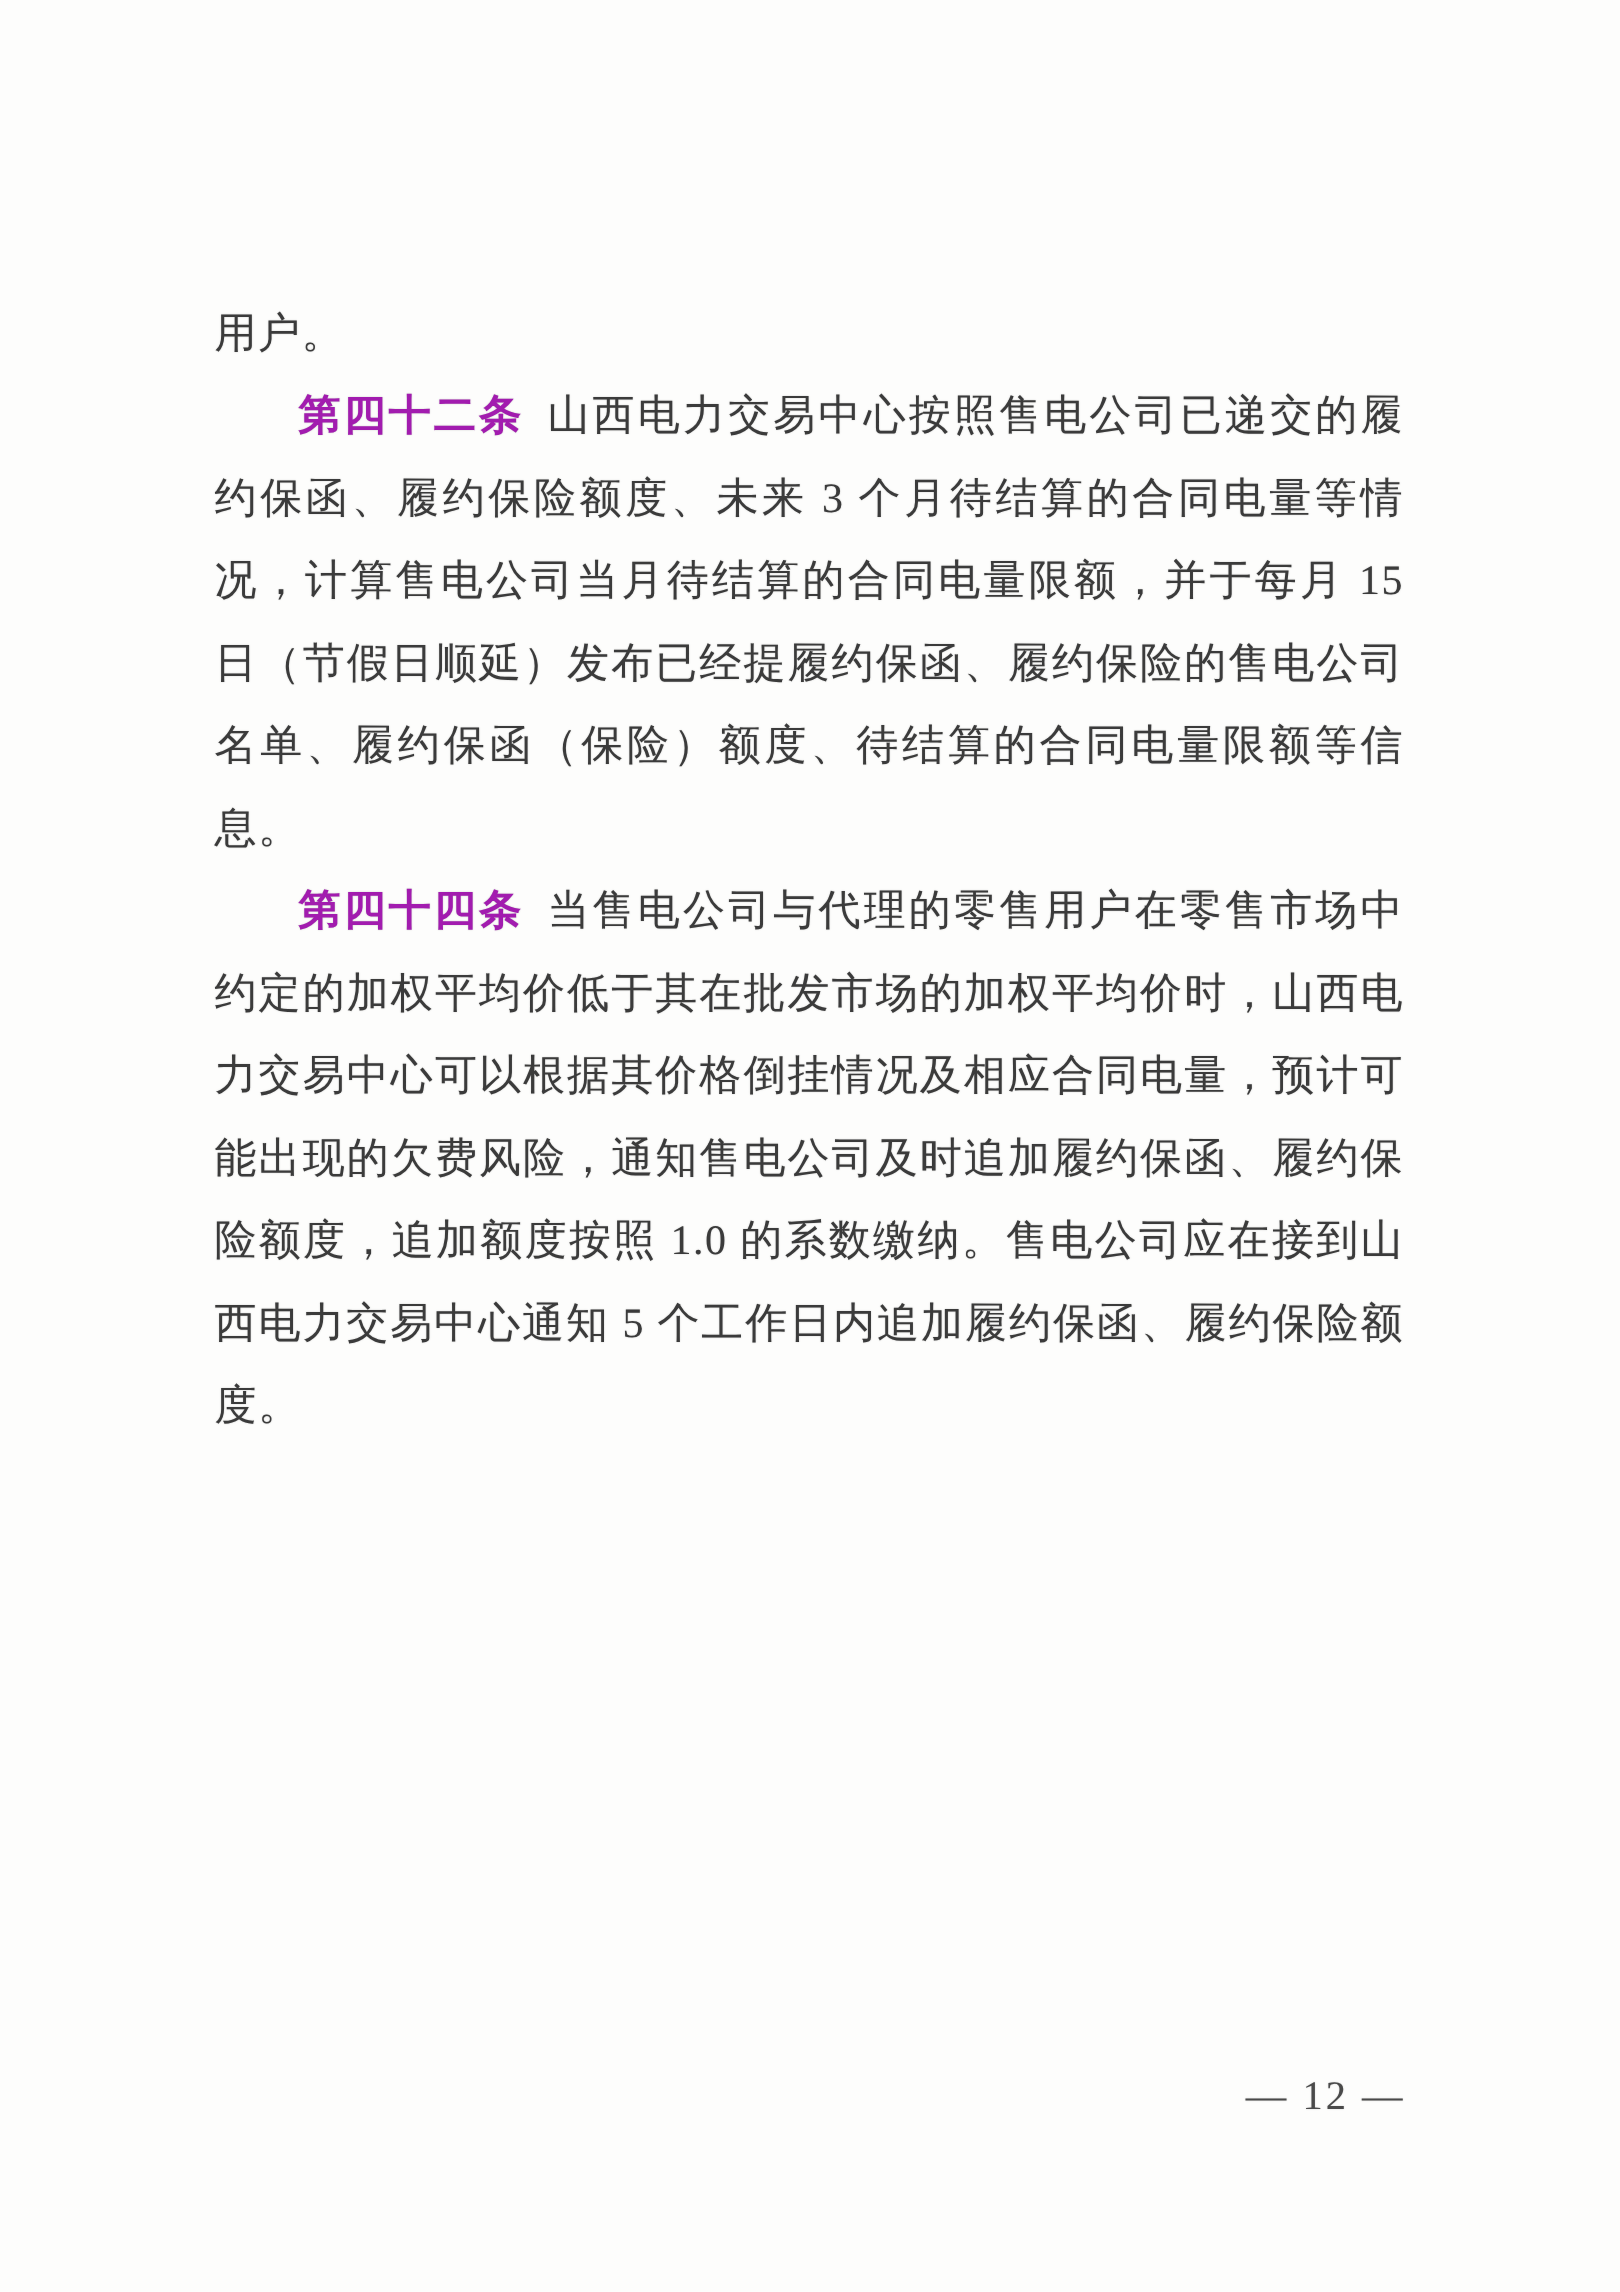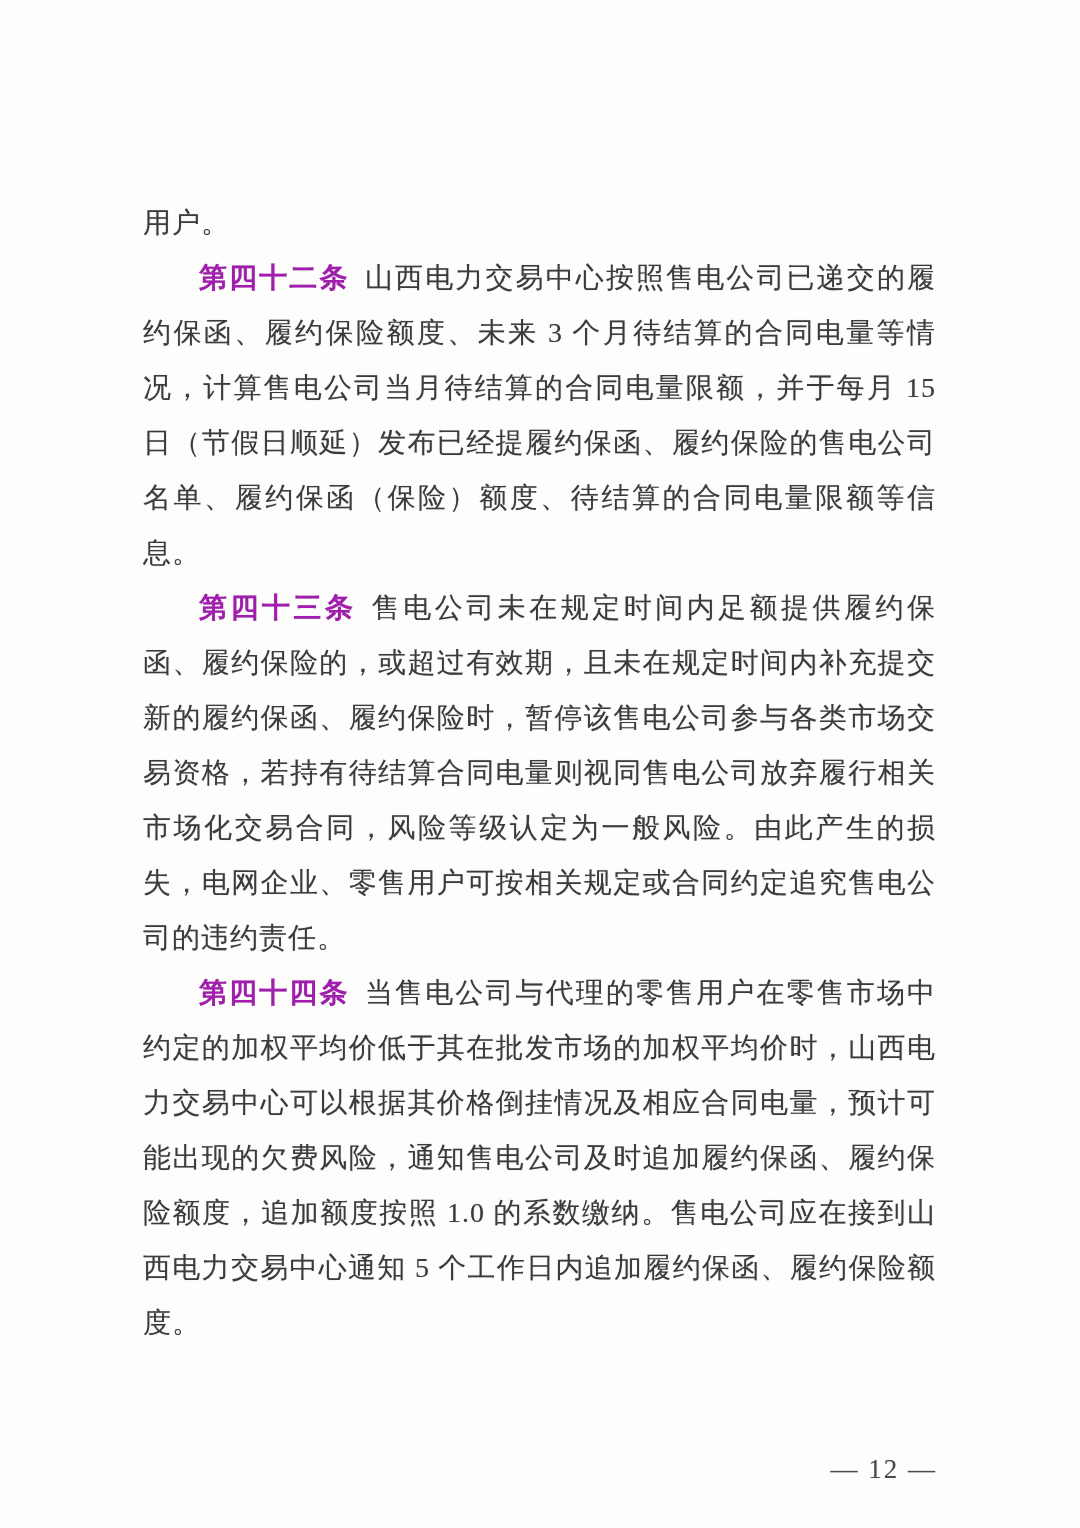--- a/index.html
+++ b/index.html
@@ -35,40 +35,39 @@
   .para.indent {
     text-indent: 2em;
   }
   .art {
     font-weight: bold;
     color: #a21caf;
     margin-right: 0.55em;
   }
   .footer {
     position: absolute;
-    top: 1449px;
+    top: 1377px;
     right: 143px;
     color: #4a4a4a;
     font-size: 27px;
     line-height: 40px;
     letter-spacing: 2px;
     text-shadow: 0 0 1px rgba(70,70,70,0.3);
   }
 </style>
 </head>
 <body>
 
 <div class="page">
   <div class="content">
 
     <p class="para"><span>用户。</span></p>
 
     <p class="para indent"><b class="art">第四十二条</b><span>山西电力交易中心按照售电公司已递交的履约保函、履约保险额度、未来 3 个月待结算的合同电量等情况，计算售电公司当月待结算的合同电量限额，并于每月 15 日（节假日顺延）发布已经提履约保函、履约保险的售电公司名单、履约保函（保险）额度、待结算的合同电量限额等信息。</span></p>
 
-    <p class="para indent"><b class="art">第四十三条</b><span>售电公司未在规定时间内足额提供履约保函、履约保险的，或超过有效期，且未在规定时间内补充提交新的履约保函、履约保险时，暂停该售电公司参与各类市场交易资格，若持有待结算合同电量则视同售电公司放弃履行相关市场化交易合同，风险等级认定为一般风险。由此产生的损失，电网企业、零售用户可按相关规定或合同约定追究售电公司的违约责任。</span></p>
 
     <p class="para indent"><b class="art">第四十四条</b><span>当售电公司与代理的零售用户在零售市场中约定的加权平均价低于其在批发市场的加权平均价时，山西电力交易中心可以根据其价格倒挂情况及相应合同电量，预计可能出现的欠费风险，通知售电公司及时追加履约保函、履约保险额度，追加额度按照 1.0 的系数缴纳。售电公司应在接到山西电力交易中心通知 5 个工作日内追加履约保函、履约保险额度。</span></p>
 
 
   </div>
 
   <div class="footer"><span>— 12 —</span></div>
 </div>
 
 </body></html>

